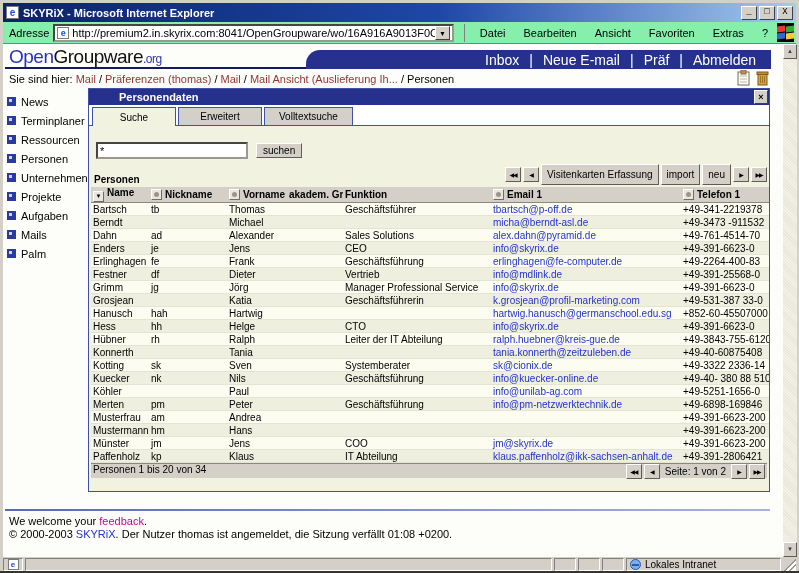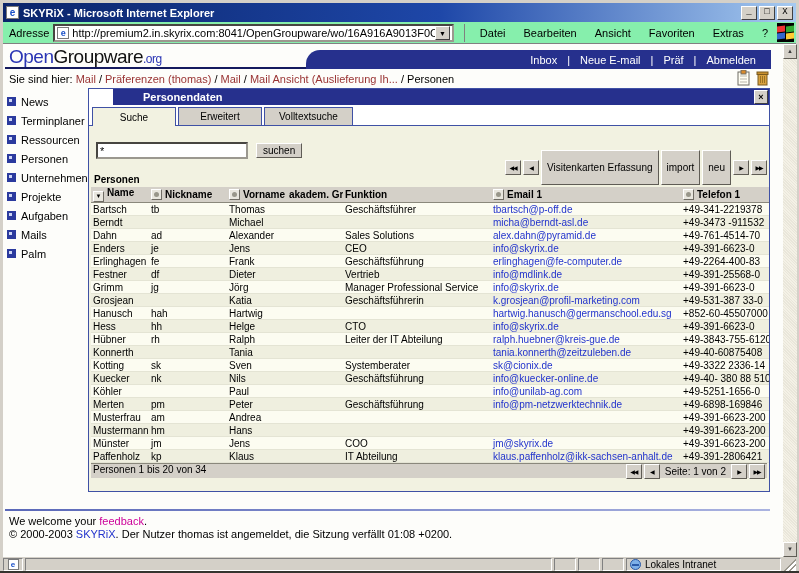--- a/index.html
+++ b/index.html
@@ -33,51 +33,51 @@
 
   
   .page { position:absolute; left:3px; top:44px; width:780px; height:513px; background:#fdfdfa; overflow:hidden; }
 
   .logo { position:absolute; left:6px; top:2px; font-size:19px; font-weight:normal; letter-spacing:-0.5px; white-space:nowrap; }
   .logo .lo { color:#2a35b4; } .logo .lg { color:#111; } .logo .lorg { color:#2a35b4; font-size:12px; }
 
   .ogo-topbar { position:absolute; left:2px; top:4px; width:766px; height:21px; border-bottom:2px solid #141a5e; }
   .ogo-topbar .blue { position:absolute; right:0; top:2px; height:19px; width:465px; background:#26308d;
     border-top-left-radius:14px; display:flex; align-items:center; justify-content:flex-end; padding-right:10px; }
-  .ogo-topbar a, .ogo-topbar .sep { color:#fff; text-decoration:none; font-size:11px; margin:0 5px; white-space:nowrap; }
+  .ogo-topbar a, .ogo-topbar .sep { color:#fff; text-decoration:none; font-size:14px; margin:0 5px; white-space:nowrap; }
 
   .crumbrow { position:absolute; left:6px; top:29px; width:715px; height:15px; white-space:nowrap; color:#000; }
   .crumbrow a { color:#993333; text-decoration:none;margin-top:20px; }
   .crumb-icons { position:absolute; right:14px; top:26px; display:flex; gap:6px; }
 
   .sidebar { position:absolute; left:4px; top:48px; list-style:none; }
   .sidebar li { height:19px; display:flex; align-items:center; white-space:nowrap; }
   .bullet { width:9px; height:9px; background:#2b3a9e; margin-right:5px; position:relative; flex:0 0 auto; }
   .bullet::after { content:""; position:absolute; left:2px; top:2px; width:3px; height:3px; background:#cdd5f5; }
 
   
   .panel { position:absolute; left:85px; top:44px; width:682px; height:404px; background:#fff; border:1px solid #3f51a5; }
   .panel-title { height:16px; background:#26308d; color:#fff; font-weight:bold; font-size:11px;
-    padding-left:30px; display:flex; align-items:center; position:relative;margin-left:24px; }
+    padding-left:30px; display:flex; align-items:center; position:relative; }
   .panel-close { position:absolute; right:1px; top:1px; width:14px; height:14px; background:#d4d0c8;
     border:1px solid; border-color:#fff #404040 #404040 #fff; color:#000; font-size:9px; line-height:12px; text-align:center; font-weight:bold; }
   .tabs { height:21px; background:#fff; border-bottom:1px solid #3f51a5; display:flex; padding-left:2px; }
   .tab { min-width:84px; padding:0 14px; margin:2px 1px 0 1px; border:1px solid #3f51a5; border-bottom:none;
     background:#d4d0c8; font-size:10px; display:flex; align-items:center; justify-content:center; }
   .tab.active { background:#f2f2e1; margin-bottom:-1px; }
   .panel-content { height:365px; background:#f2f2e1; position:relative; padding:0 1px; }
 
   .search-row { padding:16px 0 10px 6px; display:flex; align-items:center; }
   .search-input { width:152px; height:17px; border:2px inset #9b988f; background:#fff; font-size:11px; padding:0 2px; font-family:"Liberation Sans",sans-serif; }
   .btn { background:#d4d0c8; border:1px solid; border-color:#fff #5f5c55 #5f5c55 #fff; font-size:10px;
     padding:1px 6px; margin-left:8px; font-family:"Liberation Sans",sans-serif; white-space:nowrap; }
   .list-head { display:flex; align-items:flex-end; padding:0 1px 2px 4px; height:18px; }
   .list-title { font-weight:bold; font-size:10px; flex:1; }
   .toolbar { display:flex; gap:2px; align-items:center; }
-  .toolbar .btn { margin-left:0; padding:11px 5px; }
+  .toolbar .btn { margin-left:0; padding:4px 5px; }
   .pagebtn { background:#d4d0c8; border:1px solid; border-color:#fff #5f5c55 #5f5c55 #fff;
     font-size:6px; width:16px; height:15px; text-align:center; line-height:12px; letter-spacing:-1px; padding:0; }
 
   table.plist { width:678px; margin:0 1px; border-collapse:collapse; table-layout:fixed; }
   .plist th { background:#d4d0c8; border-bottom:1px solid #8a887c; font-size:10px; text-align:left;
     height:14px; padding:0 2px; white-space:nowrap; overflow:hidden; }
   .plist td { font-size:10px; height:13px; padding:0 2px; white-space:nowrap; overflow:hidden; border-bottom:1px solid #e4e4d4; }
   .plist tbody tr:nth-child(odd) { background:#fcfcf1; }
   .plist tbody tr:nth-child(even) { background:#efefdf; }
   .plist td.email a { color:#2233cc; text-decoration:none; }

